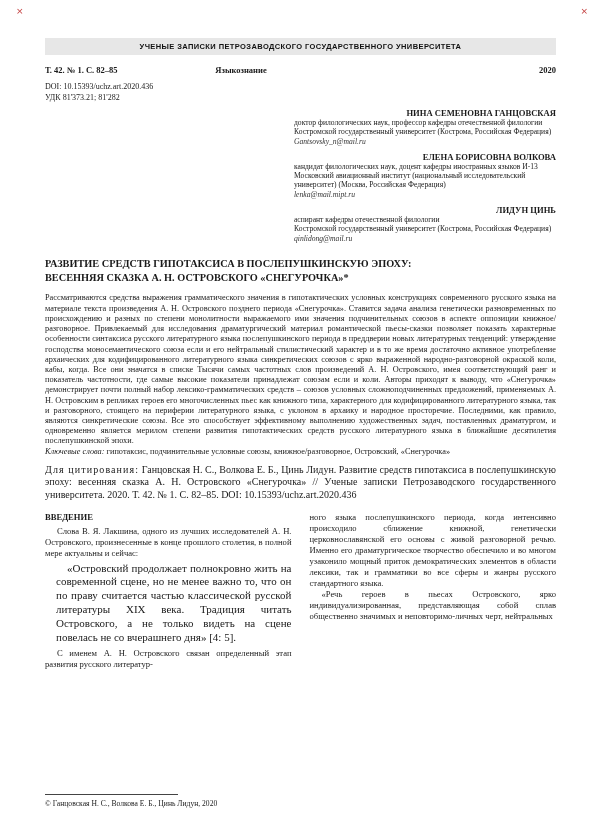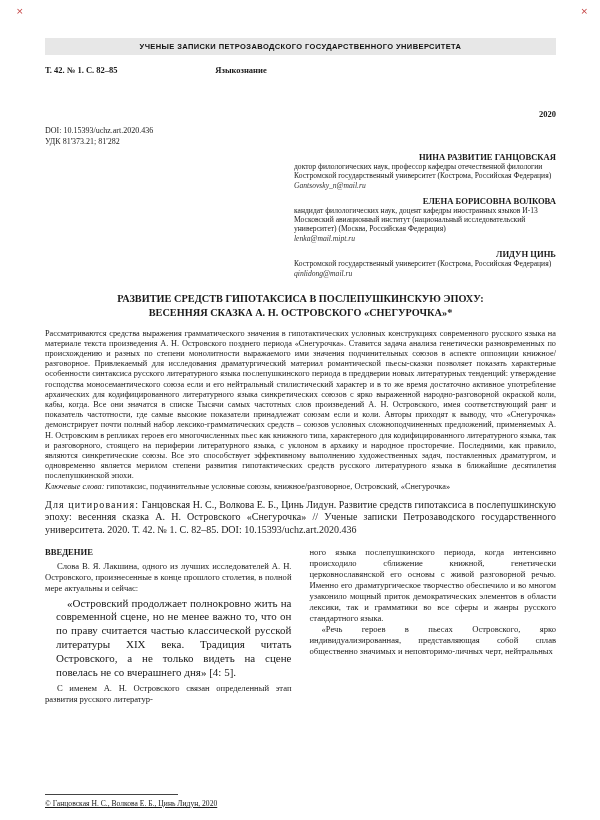--- a/index.html
+++ b/index.html
@@ -14,43 +14,43 @@
   .corner-left { left:16px; }
   .corner-right { right:12px; }
   .journal-bar {
     background:#e7e7e7; text-align:center; padding:4px 2px;
     font-family:"Liberation Sans",sans-serif; font-weight:bold;
     font-size:7.5px; letter-spacing:0.4px; color:#111;
   }
   .meta-row { display:flex; margin-top:10px; font-weight:bold; font-size:8.5px; }
   .meta-row > div { flex:1; }
   .meta-center { }
-  .meta-right { text-align:right;margin-top:44px; }
+  .meta-right { text-align:right; }
   .doi { margin-top:7px; font-size:8px; }
   .udk { margin-top:2px; font-size:8px; }
   .authors { margin-top:5px; margin-left:auto; width:262px; }
   .author { margin-top:6px; }
   .author-name { text-align:right; font-weight:bold; font-size:8.6px; margin-bottom:1px; }
   .author-line { font-size:7.6px; line-height:1.18; text-align:left; }
   .author-email { font-size:7.6px; font-style:italic; color:#333; }
-  .title { margin-top:14px; text-align:center; font-weight:bold; font-size:10.3px; line-height:1.4; }
+  .title { margin-top:14px; font-weight:bold; font-size:10.3px; line-height:1.4; }
   .abstract { margin-top:8px; font-size:8.3px; line-height:1.23; text-align:justify; }
   .keywords { font-size:8.3px; line-height:1.23; text-align:justify; }
   .kw-label { font-style:italic; }
   .citation { margin-top:7px; font-size:10px; line-height:1.26; text-align:justify; }
   .cit-label { letter-spacing:1.1px; }
   .body-cols { margin-top:10px; display:flex; gap:18px; }
   .col { flex:1; font-size:8.6px; line-height:1.28; text-align:justify; }
   .intro-head { font-weight:bold; margin-bottom:3px; text-align:left; }
   .para { text-indent:12px; }
   .para-noindent { text-indent:0; }
   .quote { font-size:11px; line-height:1.26; margin:3px 0; padding-left:11px; text-indent:11px; }
   .footer { position:absolute; left:45px; bottom:12px; background:#fff; }
   .footnote-rule { width:133px; border-top:1px solid #444; margin-bottom:4px; }
-  .copyright { font-size:7.6px;text-decoration:underline; }
+  .copyright { font-size:7.6px; }
 </style>
 </head>
 <body>
 
 <div class="page">
   <span class="corner-mark corner-left">×</span>
   <span class="corner-mark corner-right">×</span>
 
   <div class="inner">
     <div class="journal-bar">УЧЕНЫЕ ЗАПИСКИ ПЕТРОЗАВОДСКОГО ГОСУДАРСТВЕННОГО УНИВЕРСИТЕТА</div>
@@ -59,33 +59,34 @@
       <div class="meta-left">Т. 42. № 1. С. 82–85</div>
       <div class="meta-center">Языкознание</div>
       <div class="meta-right">2020</div>
     </div>
 
     <div class="doi">DOI: 10.15393/uchz.art.2020.436</div>
     <div class="udk">УДК 81'373.21; 81'282</div>
 
     <div class="authors">
       <div class="author">
-        <div class="author-name">НИНА РАЗВИТИЕ ГАНЦОВСКАЯ</div>
+        <div class="author-name">НИНА СЕМЕНОВНА ГАНЦОВСКАЯ</div>
         <div class="author-line">доктор филологических наук, профессор кафедры отечественной филологии</div>
         <div class="author-line">Костромской государственный университет (Кострома, Российская Федерация)</div>
         <div class="author-email">Gantsovsky_n@mail.ru</div>
       </div>
       <div class="author">
         <div class="author-name">ЕЛЕНА БОРИСОВНА ВОЛКОВА</div>
         <div class="author-line">кандидат филологических наук, доцент кафедры иностранных языков И-13</div>
         <div class="author-line">Московский авиационный институт (национальный исследовательский университет) (Москва, Российская Федерация)</div>
         <div class="author-email">lenka@mail.mipt.ru</div>
       </div>
       <div class="author">
         <div class="author-name">ЛИДУН ЦИНЬ</div>
+        <div class="author-line">аспирант кафедры отечественной филологии</div>
         <div class="author-line">Костромской государственный университет (Кострома, Российская Федерация)</div>
         <div class="author-email">qinlidong@mail.ru</div>
       </div>
     </div>
 
     <div class="title">
       <div>РАЗВИТИЕ СРЕДСТВ ГИПОТАКСИСА В ПОСЛЕПУШКИНСКУЮ ЭПОХУ:</div>
       <div>ВЕСЕННЯЯ СКАЗКА А. Н. ОСТРОВСКОГО «СНЕГУРОЧКА»*</div>
     </div>
 

